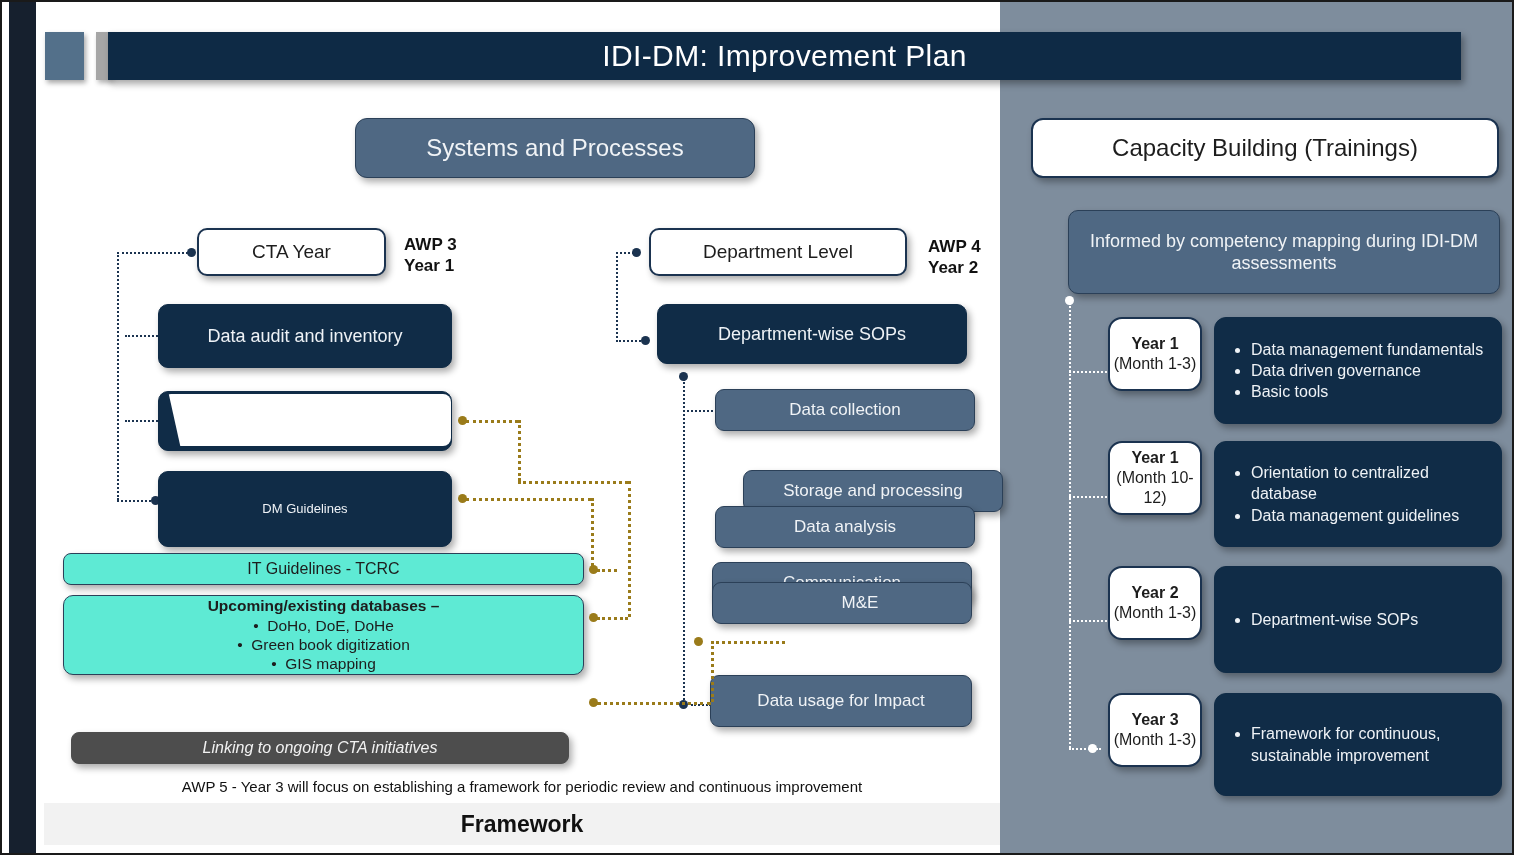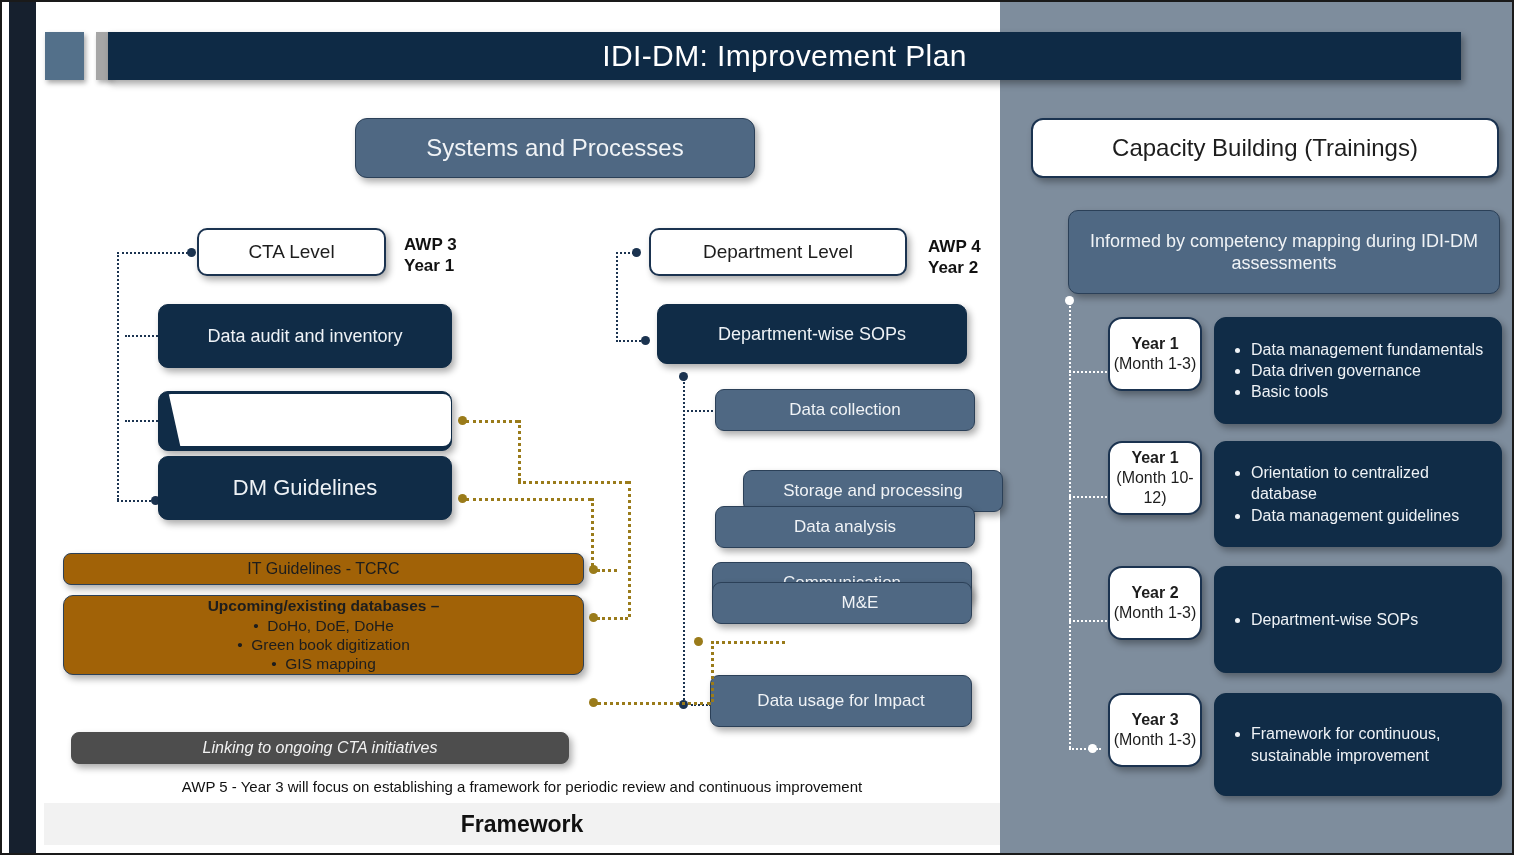--- a/index.html
+++ b/index.html
@@ -35,34 +35,34 @@
      display:flex;align-items:center;justify-content:center;
      color:#ffffff;font-size:30px;font-weight:400;letter-spacing:.4px;}
 
   
   .rb{position:absolute;box-sizing:border-box;display:flex;align-items:center;
       justify-content:center;text-align:center;border-radius:10px;
       box-shadow:3px 4px 7px rgba(0,0,0,.33);line-height:1.25;}
   .rb.navy{background:#102c47;color:#eef2f6;border:1px solid #102c47;}
   .rb.slate{background:#4f6883;color:#f0f3f6;border:1.5px solid #2b4058;}
   .rb.white{background:#ffffff;color:#1d1d1d;border:2px solid #1b3350;}
-  .rb.grey{background:#a16207;color:#1d1d1d;border:1.5px solid #2b4058;}
+  .rb.grey{background:#5eead4;color:#1d1d1d;border:1.5px solid #2b4058;}
   .rb.darkgrey{background:#4d4d4d;color:#f2f2f2;border:1px solid #4d4d4d;}
 
   
   .hdr-sys{left:355px;top:118px;width:400px;height:60px;font-size:24px;border-radius:12px;}
   .hdr-cap{left:1031px;top:118px;width:468px;height:60px;font-size:24px;border-radius:12px;}
 
   
   .b-cta{left:197px;top:228px;width:189px;height:48px;font-size:19px;}
   .lbl-awp3{position:absolute;left:404px;top:234px;width:120px;font-size:17px;font-weight:bold;
      color:#111;line-height:1.25;}
   .b-audit{left:158px;top:304px;width:294px;height:64px;font-size:18px;}
   .b-empty{left:158px;top:391px;width:294px;height:60px;}
-  .b-dmg{left:158px;top:456px;width:294px;height:64px;font-size:22px;}
+  .b-dmg{left:158px;top:471px;width:294px;height:76px;font-size:13px;}
 
   
   .empty-shape{position:absolute;left:163px;top:394px;width:288px;height:52px;background:#ffffff;
      border-radius:8px;
      clip-path:polygon(2% 0,100% 0,100% 100%,6% 100%);}
 
   
   .b-it{left:63px;top:553px;width:521px;height:32px;font-size:16px;border-radius:8px;}
   .b-db{left:63px;top:595px;width:521px;height:80px;border-radius:10px;
      align-items:center;justify-content:center;}
@@ -135,21 +135,21 @@
   <div class="rb slate hdr-sys">Systems and Processes</div>
 
   <div class="vdot" style="left:117px;top:252px;height:248px;"></div>
   <div class="hdot" style="left:117px;top:252px;width:75px;"></div>
   <div class="dot" style="left:187px;top:248px;"></div>
   <div class="hdot" style="left:125px;top:335px;width:33px;"></div>
   <div class="hdot" style="left:125px;top:420px;width:33px;"></div>
   <div class="hdot" style="left:117px;top:500px;width:38px;"></div>
   <div class="dot" style="left:151px;top:496px;"></div>
 
-  <div class="rb white b-cta">CTA Level</div>
+  <div class="rb white b-cta">CTA Year</div>
   <div class="lbl-awp3">
     <div>AWP 3</div>
     <div>Year 1</div>
   </div>
 
   <div class="rb navy b-audit">Data audit and inventory</div>
 
   <div class="rb navy b-empty"></div>
   <div class="empty-shape"></div>
 

